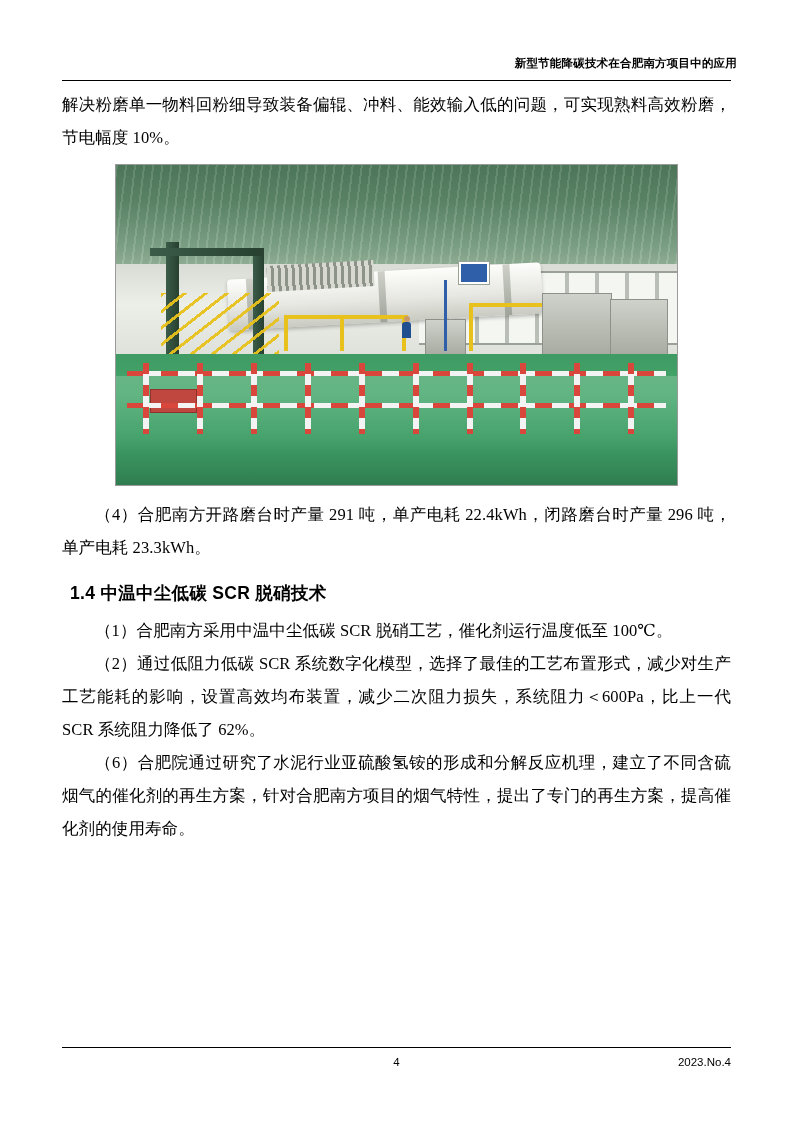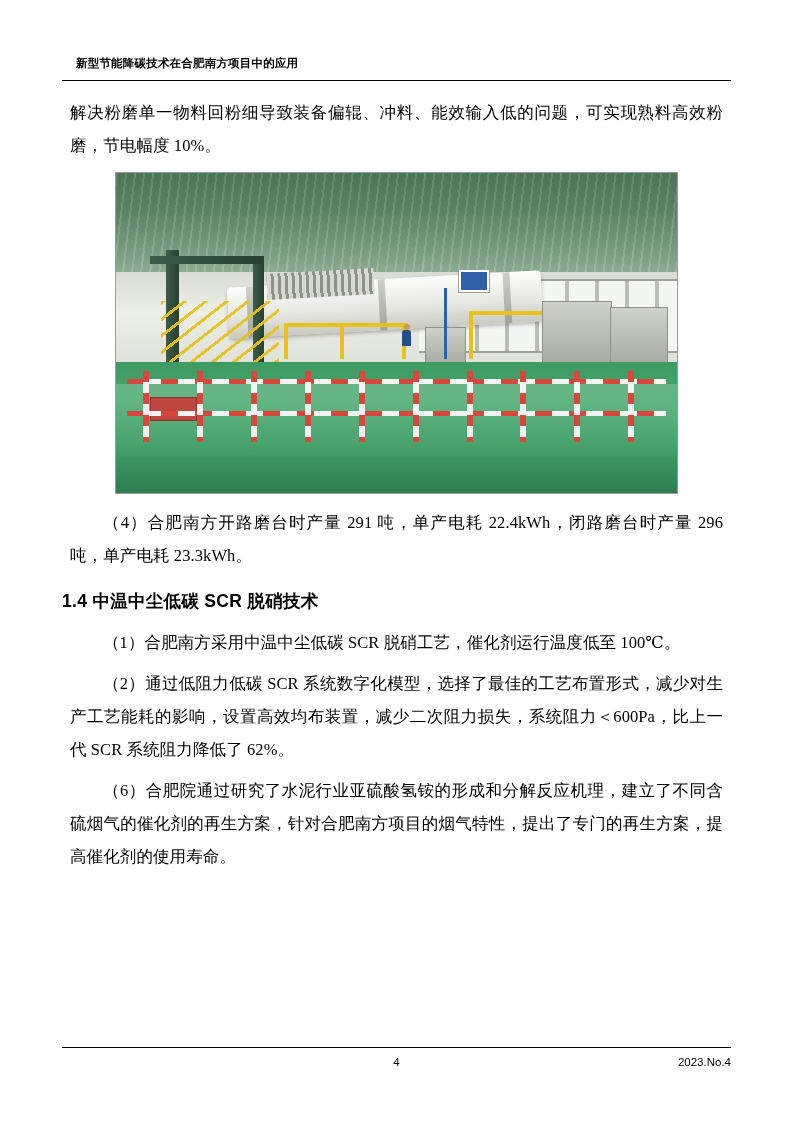--- a/index.html
+++ b/index.html
@@ -13,24 +13,24 @@
     height: 1122px;
     background: #ffffff;
     margin: 0 auto;
     overflow: hidden;
     font-family: "Liberation Serif", "DejaVu Serif", serif;
     color: #000000;
   }
   
   .header {
     position: absolute;
-    left: 76px;
+    left: 68px;
     top: 56px;
     width: 669px;
-    text-align: left;
+    text-align: right;
     font-family: "Liberation Sans", sans-serif;
     font-size: 11.5px;
     font-weight: bold;
     letter-spacing: 0.2px;
     color: #000;
   }
   .header-rule {
     position: absolute;
     left: 62px;
     top: 80px;
@@ -66,32 +66,32 @@
     right: 0;
   }
   
   .content {
     position: absolute;
     left: 62px;
     top: 88px;
     width: 669px;
   }
   p.para {
-    margin: 8px;
+    margin: 0;
     font-size: 16.5px;
     line-height: 33px;
     text-align: justify;
     text-justify: inter-ideograph;
     letter-spacing: 0.1px;
   }
   p.indent {
     text-indent: 33px;
   }
   h2.section {
-    margin: 12px 0 4px 0;
+    margin: 12px 0 4px 8px;
     font-size: 17.5px;
     line-height: 34px;
     font-family: "Liberation Sans", sans-serif;
     font-weight: bold;
     letter-spacing: 0.3px;
   }
   
   .figure {
     margin: 10px 0 12px 0;
     display: flex;

